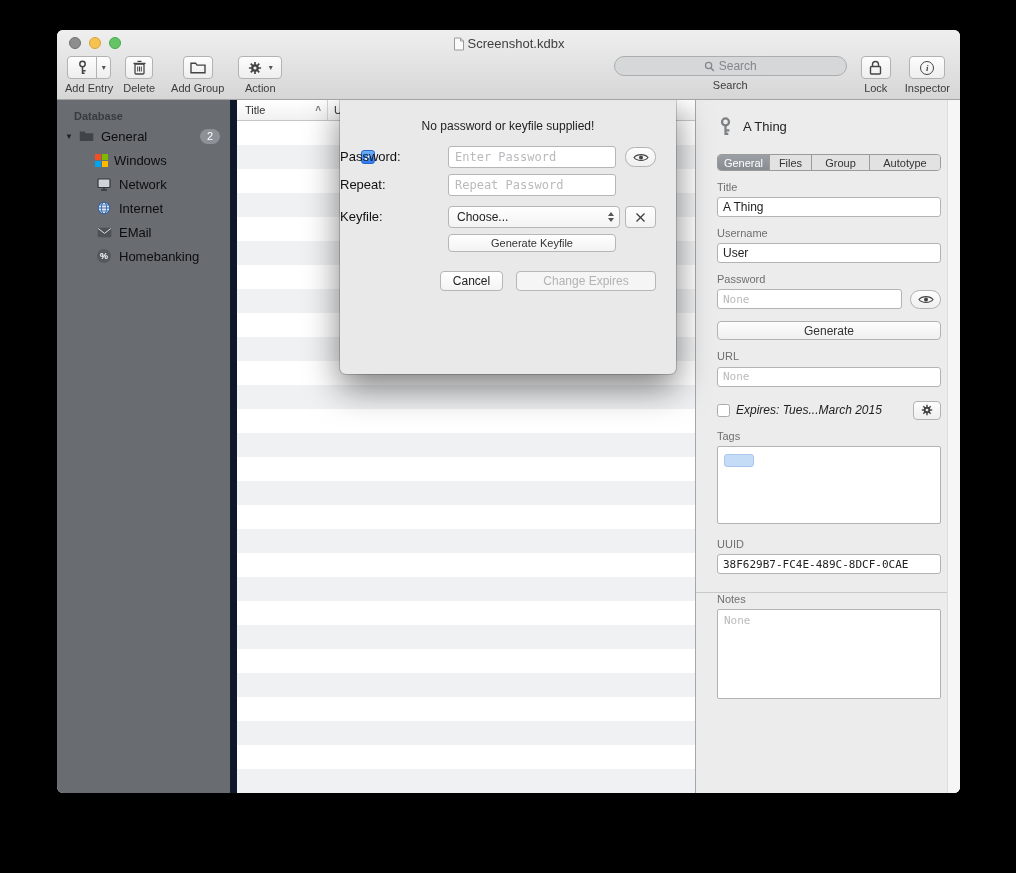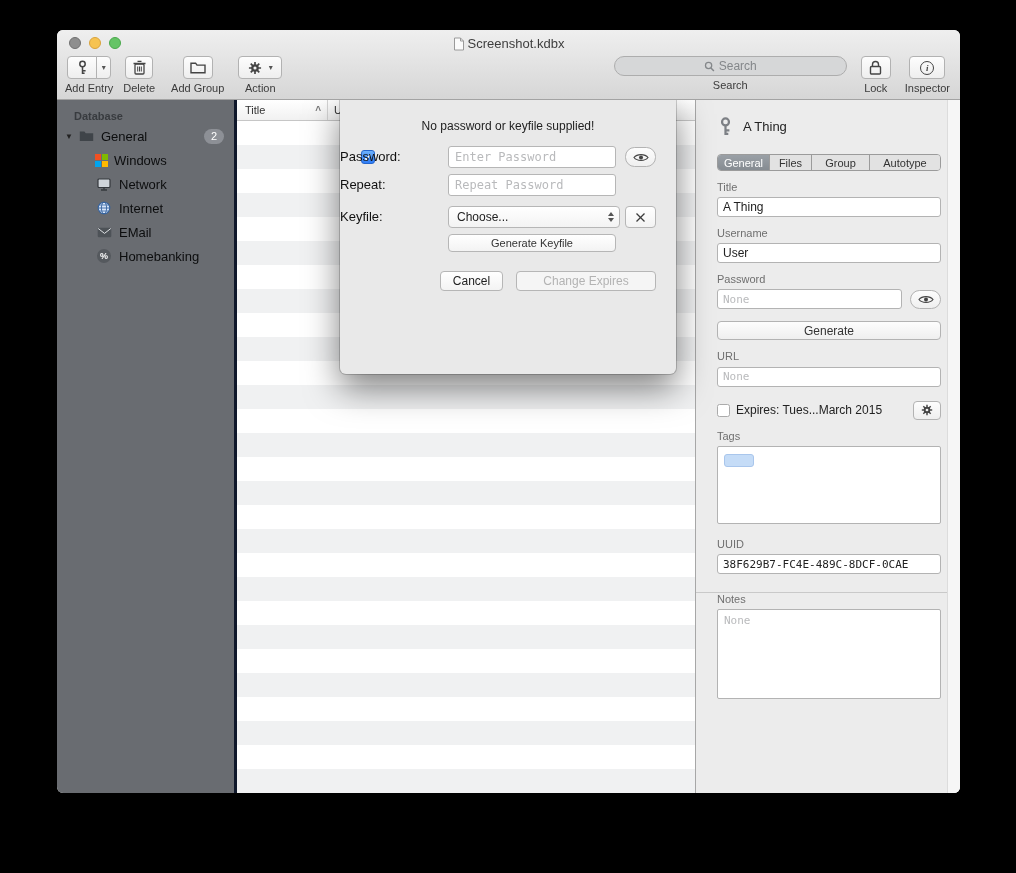--- a/index.html
+++ b/index.html
@@ -34,21 +34,21 @@
   .gap10 { width:10px; } .gap16 { width:16px; } .gap14 { width:14px; }
   .searchfield { width:233px; height:20px; background:#d6d7d8; border:1px solid #adadad;
     border-radius:10px; display:flex; align-items:center; justify-content:center; gap:4px; }
   .search-ph { font-size:12px; color:#84878a; }
   .arrow-glyph { font-size:8px; color:#555; margin-left:3px; }
 
   
   .body { position:absolute; top:70px; left:0; right:0; bottom:0; }
 
   .sidebar { position:absolute; left:0; top:0; bottom:0; width:180px;
-    background:#696c71; border-right:3px solid #0f172a; padding-top:8px; }
+    background:#696c71; border-right:7px solid #0f172a; padding-top:8px; }
   .sb-header { font-size:11px; font-weight:bold; color:#383b3f; padding:2px 0 2px 17px; height:16px; }
   .sb-row { height:24px; display:flex; align-items:center; font-size:13px; color:#0c0d0e; padding-right:10px; }
   .sb-row .disclosure { width:16px; text-align:center; font-size:8px; color:#222; margin-left:4px; }
   .sb-row.child { padding-left:38px; }
   .sb-icon { width:18px; display:flex; justify-content:center; margin-right:6px; flex:none; }
   .sb-label { flex:1; white-space:nowrap; overflow:hidden; }
   .badge { background:#8d9096; color:#fff; font-size:11px; line-height:15px;
     padding:0 7px; border-radius:8px; }
   .win-grid { display:grid; grid-template-columns:6px 6px; grid-template-rows:6px 6px; gap:1px; }
   .win-grid i { display:block; }
@@ -83,21 +83,21 @@
   .finput { width:224px; height:20px; border:1px solid #b3b3b3; border-radius:3px;
     background:#fff; font-size:12px; padding:0 5px; color:#222; font-family:"Liberation Sans",sans-serif; }
   .finput.mono { font-family:"DejaVu Sans Mono",monospace; font-size:11px; }
   input::placeholder, textarea::placeholder { color:#b9babc; opacity:1; }
   .pwrow { display:flex; align-items:center; width:224px; gap:8px; }
   .pwrow .finput { flex:1; width:auto; }
   .eye-btn { width:31px; height:19px; border:1px solid #b3b3b3; border-radius:9.5px;
     background:linear-gradient(#fdfdfd,#efefef); display:flex; align-items:center; justify-content:center; cursor:default; }
   .wide-btn { width:224px; height:19px; border:1px solid #b3b3b3; border-radius:4px;
     background:linear-gradient(#fdfdfd,#efefef); font-size:12px; color:#333; margin-top:12px; cursor:default; }
-  .exp-row { display:flex; align-items:center; width:224px; margin-top:14px; gap:6px; }
+  .exp-row { display:flex; align-items:center; width:224px; margin-top:14px; gap:6px;font-style:italic; }
   .checkbox { width:13px; height:13px; border:1px solid #ababab; border-radius:2.5px; background:#fff; flex:none; }
   .checkbox.checked { background:linear-gradient(#6db1fb,#2e7cf6); border-color:#2566cd;
     color:#fff; font-size:10px; font-weight:bold; display:flex; align-items:center; justify-content:center; }
   .exp-label { font-size:12px; color:#222; flex:1; white-space:nowrap; overflow:hidden; }
   .mini-btn { width:28px; height:19px; border:1px solid #b3b3b3; border-radius:4px;
     background:linear-gradient(#fdfdfd,#efefef); display:flex; align-items:center; justify-content:center; flex:none; cursor:default; }
   .tags-box { width:224px; height:78px; border:1px solid #b3b3b3; border-radius:2px; background:#fff; padding:6px; }
   .tag-chip { display:inline-block; width:30px; height:13px; background:#c5dcf7;
     border:1px solid #a9c6ec; border-radius:3px; }
   .divider { border-top:1px solid #c9c9c9; margin:18px -7px 0 -21px; }

